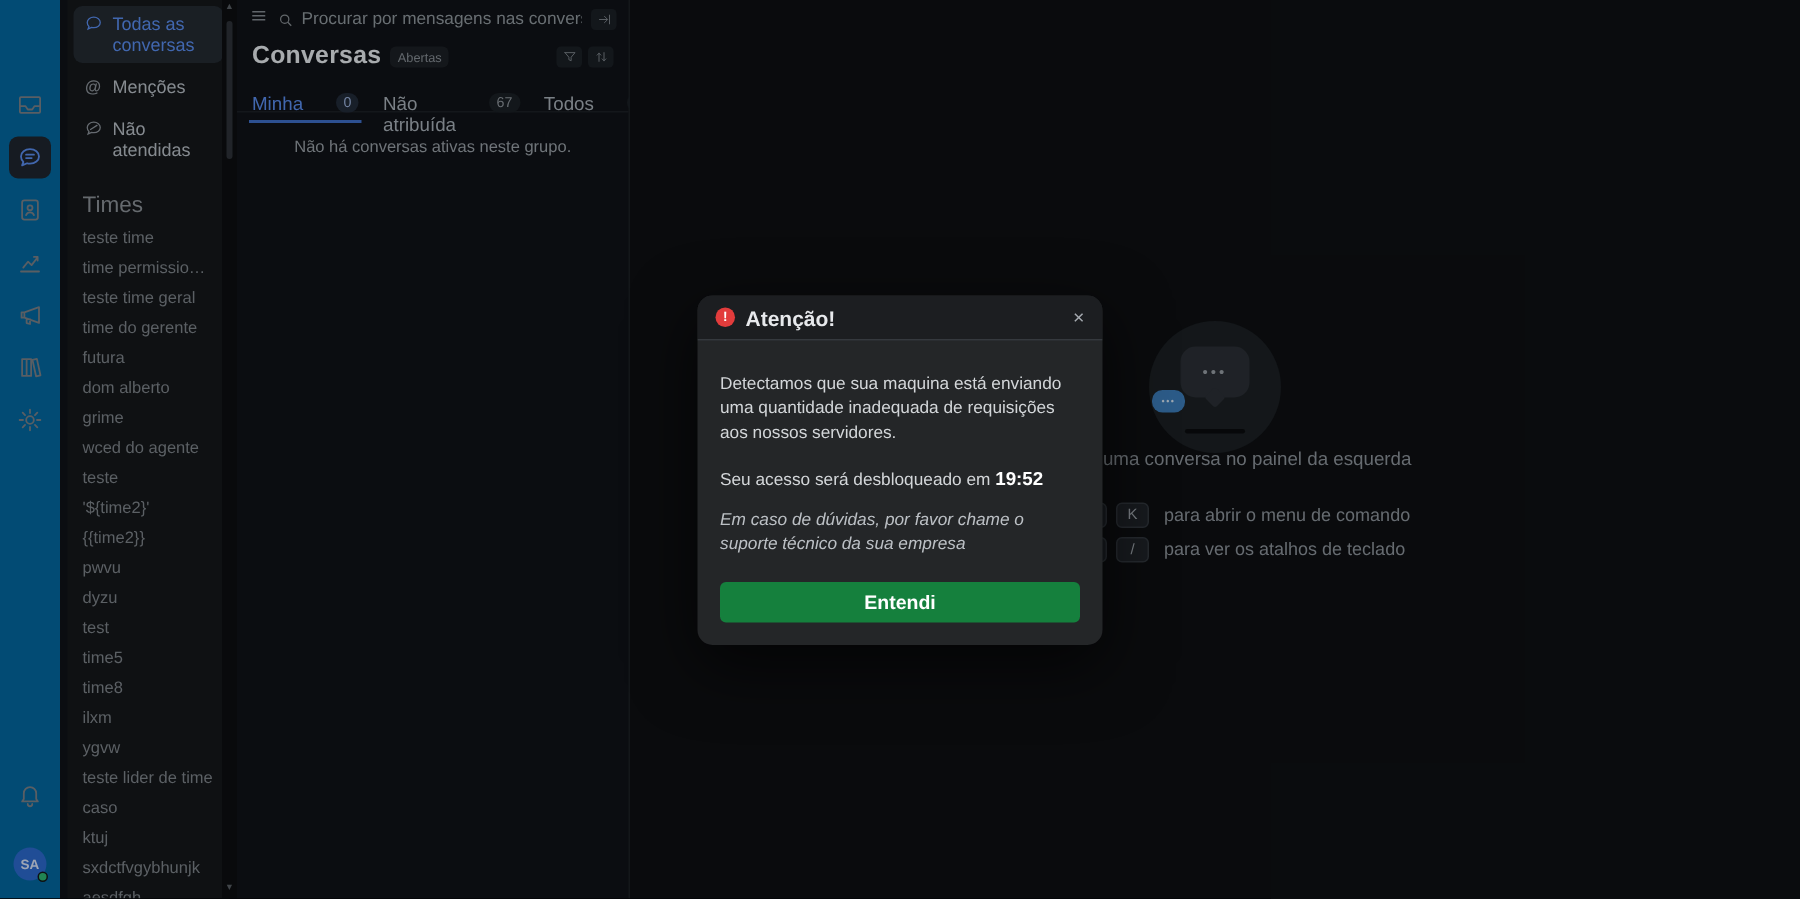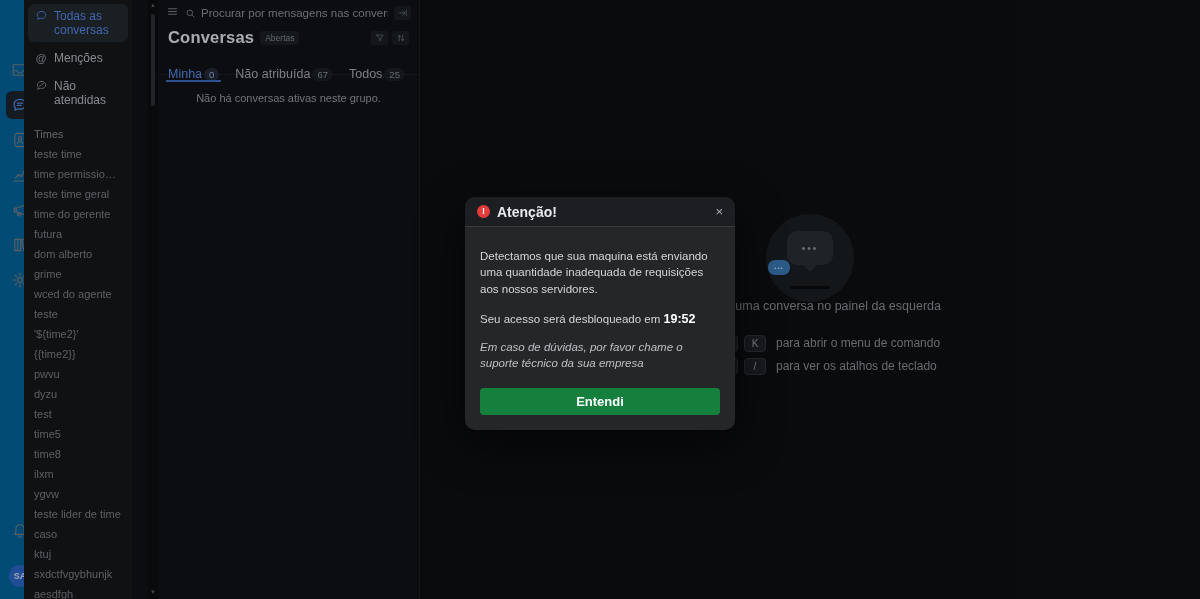--- a/index.html
+++ b/index.html
@@ -27,33 +27,33 @@
     width:22px; height:22px; border-radius:50%; background:#2d6bd0; color:#dbe6fb;
     font-size:9px; font-weight:bold; display:flex; align-items:center; justify-content:center;
     position:relative; margin-top:14px; cursor:pointer;
   }
   .avatar .status-dot {
     position:absolute; right:-1px; bottom:-1px; width:7px; height:7px; border-radius:50%;
     background:#2eb873; border:1.5px solid #141719;
   }
   
   .secondary {
-    position:absolute; left:24px; top:0; bottom:0; width:108px;
+    position:absolute; left:45px; top:0; bottom:0; width:108px;
     background:#15181b; z-index:1; overflow:hidden;
   }
   .nav-item {
     display:flex; align-items:flex-start; gap:6px; margin:4px 4px 0 4px;
     padding:5px 4px 5px 6px; border-radius:6px; cursor:pointer;
     font-size:12px; line-height:14px; color:#b9c0c7;
   }
   .nav-item .nav-ic { width:14px; flex:0 0 14px; display:flex; justify-content:center; color:#8d949b; font-size:11px; font-weight:bold; }
   .nav-item .nav-ic svg { width:13px; height:13px; stroke:#8d949b; fill:none; stroke-width:1.6; stroke-linecap:round; }
   .nav-item.active { background:#242b33; color:#5b8ff2; }
   .nav-item.active .nav-ic svg { stroke:#5b8ff2; }
-  .section-title { margin:16px 0 4px 0; padding:0 10px; font-size:11px; color:#8d9399; }
+  .section-title { margin:16px 0 4px 0; padding:0 10px; font-size:15px; color:#8d9399; }
   .teams { list-style:none; }
   .teams li {
     padding:2px 10px; font-size:11px; line-height:16px; color:#7f858b;
     white-space:nowrap; overflow:hidden; text-overflow:ellipsis; cursor:pointer;
   }
   
   .scrollstrip {
     position:absolute; left:148px; top:0; bottom:0; width:10px; background:#0d0f11; z-index:1;
   }
   .scroll-arrow { position:absolute; left:0; width:10px; text-align:center; color:#5a6066; font-size:7px; line-height:10px; cursor:pointer; }
@@ -80,21 +80,21 @@
   }
   .mini-btn svg { width:10px; height:10px; stroke:#7c838a; fill:none; stroke-width:1.6; stroke-linecap:round; stroke-linejoin:round; }
   .title-row { display:flex; align-items:center; padding:4px 10px 2px 10px; }
   .page-title { font-size:16.5px; font-weight:bold; color:#e9edf1; letter-spacing:.2px; }
   .status-pill {
     margin-left:6px; font-size:8.5px; color:#8a9198; background:#1d2126;
     border-radius:4px; padding:2px 5px; cursor:pointer;
   }
   .title-actions { margin-left:auto; display:flex; gap:4px; }
   .tabs { display:flex; align-items:center; gap:16px; padding:6px 10px 0 10px; border-bottom:1px solid #1d2126; height:26px; }
-  .tab { position:relative; display:flex; align-items:flex-end; gap:2px; height:100%; font-size:12.5px; color:#aab2ba; cursor:pointer;margin-top:13px; }
+  .tab { position:relative; display:flex; align-items:flex-start; gap:22px; height:100%; font-size:12.5px; color:#aab2ba; cursor:pointer;margin-top:13px; }
   .tab .count {
     font-size:9.5px; color:#8f969d; background:#1b2026; border-radius:7px; padding:1px 5px;
   }
   .tab.active { color:#5b8ff2; }
   .tab.active .count { background:#222b3a; color:#9db4dd; }
   .tab.active::after {
     content:""; position:absolute; left:-2px; right:-2px; bottom:-1px; height:2px; background:#3f6fc9;
   }
   .empty-msg { margin-top:17px; text-align:center; font-size:11px; color:#9aa1a8; }
   

